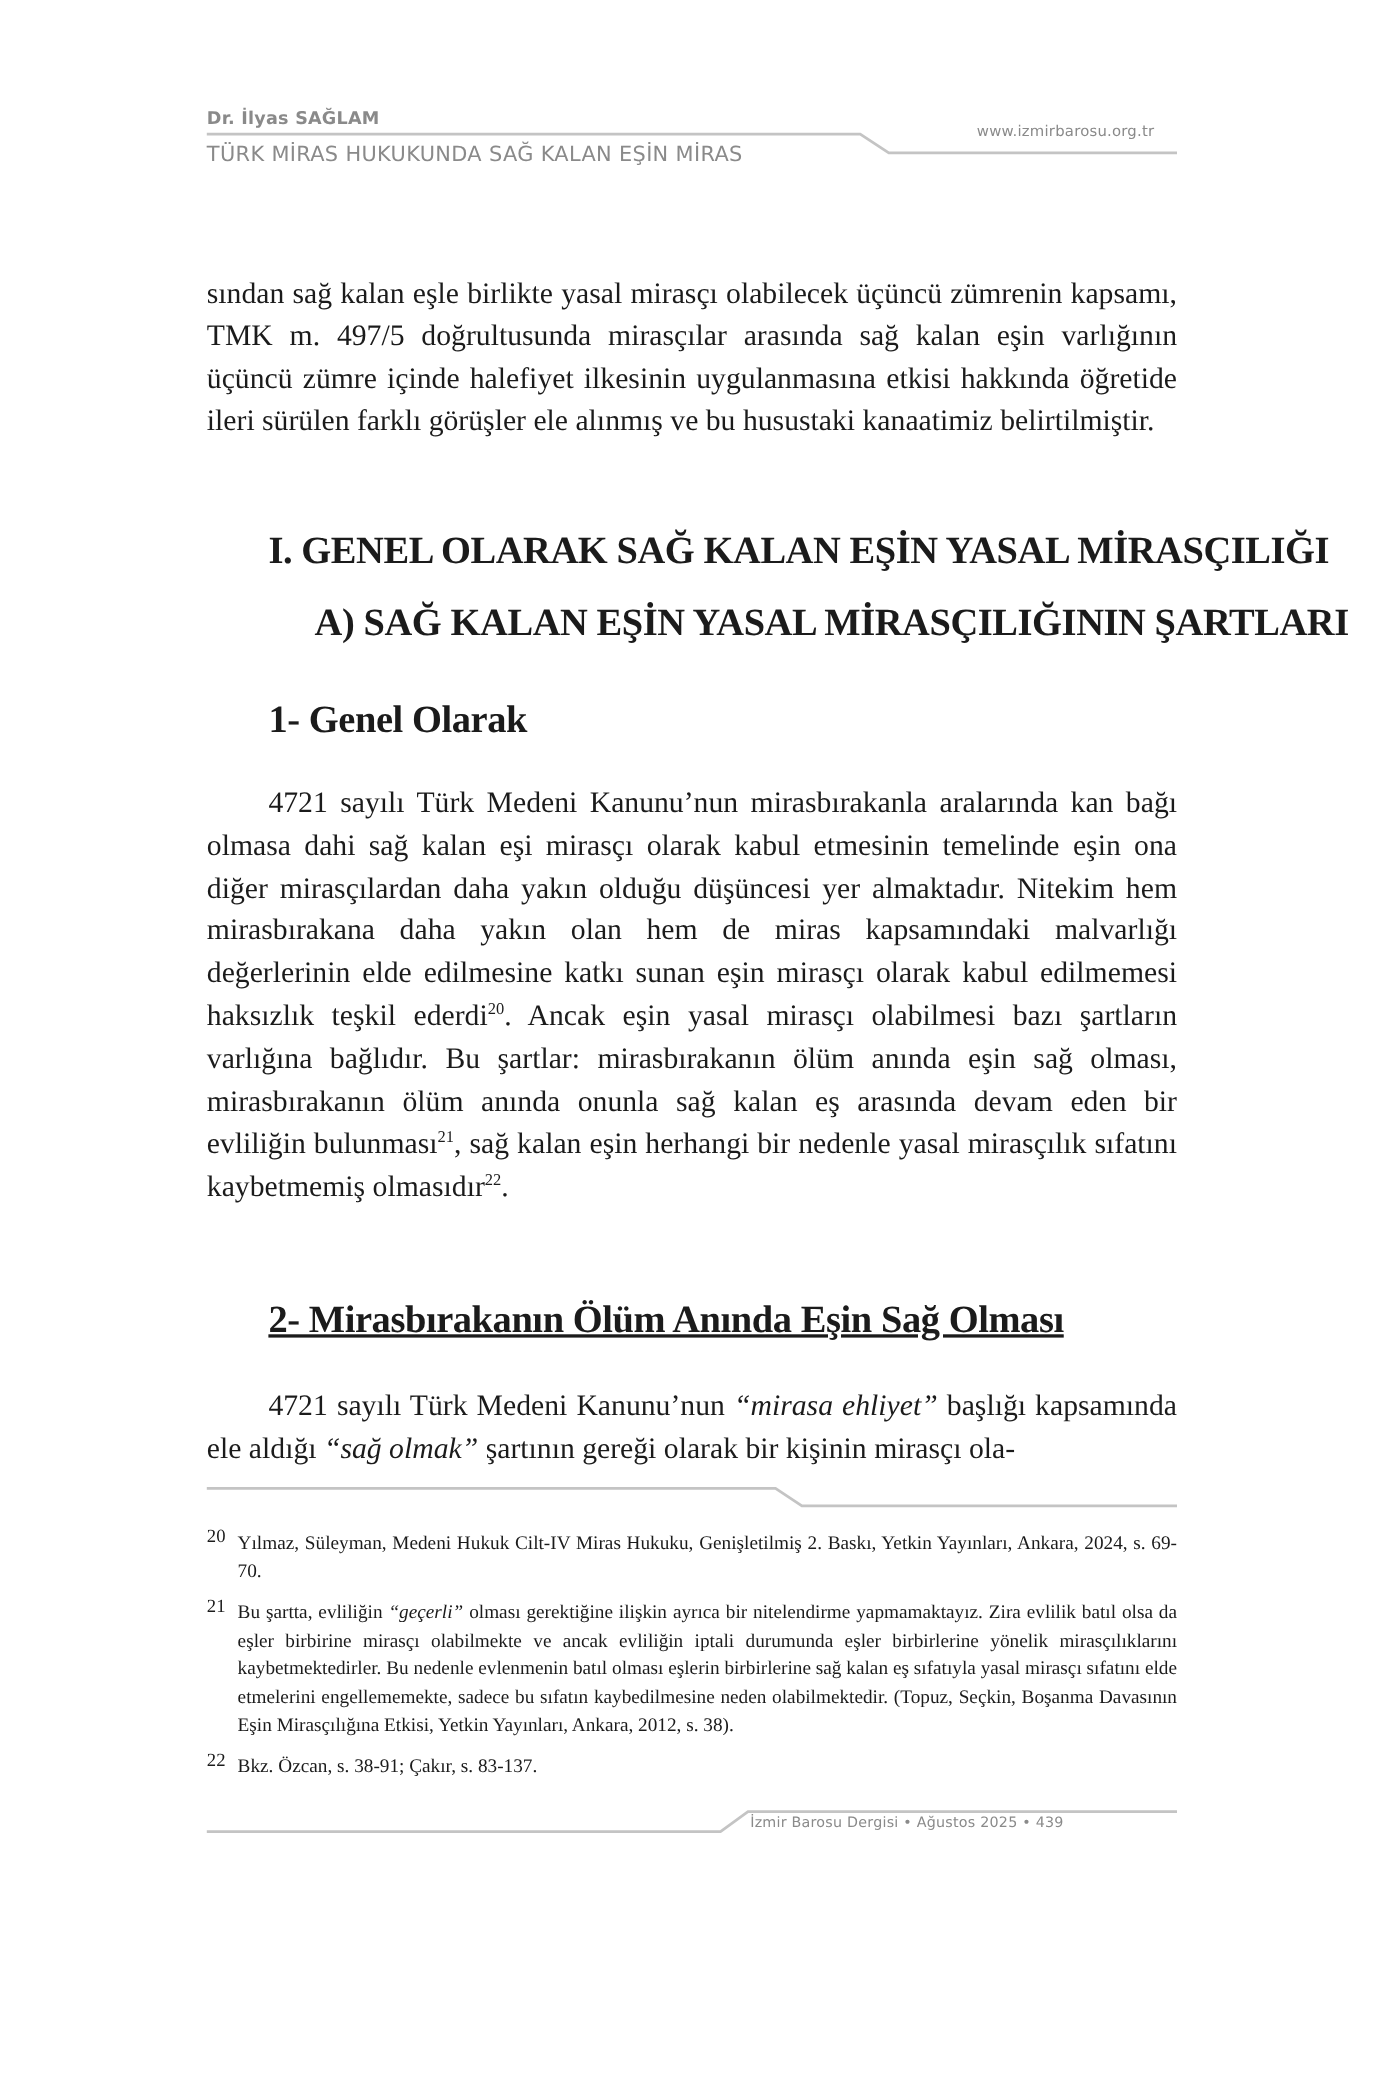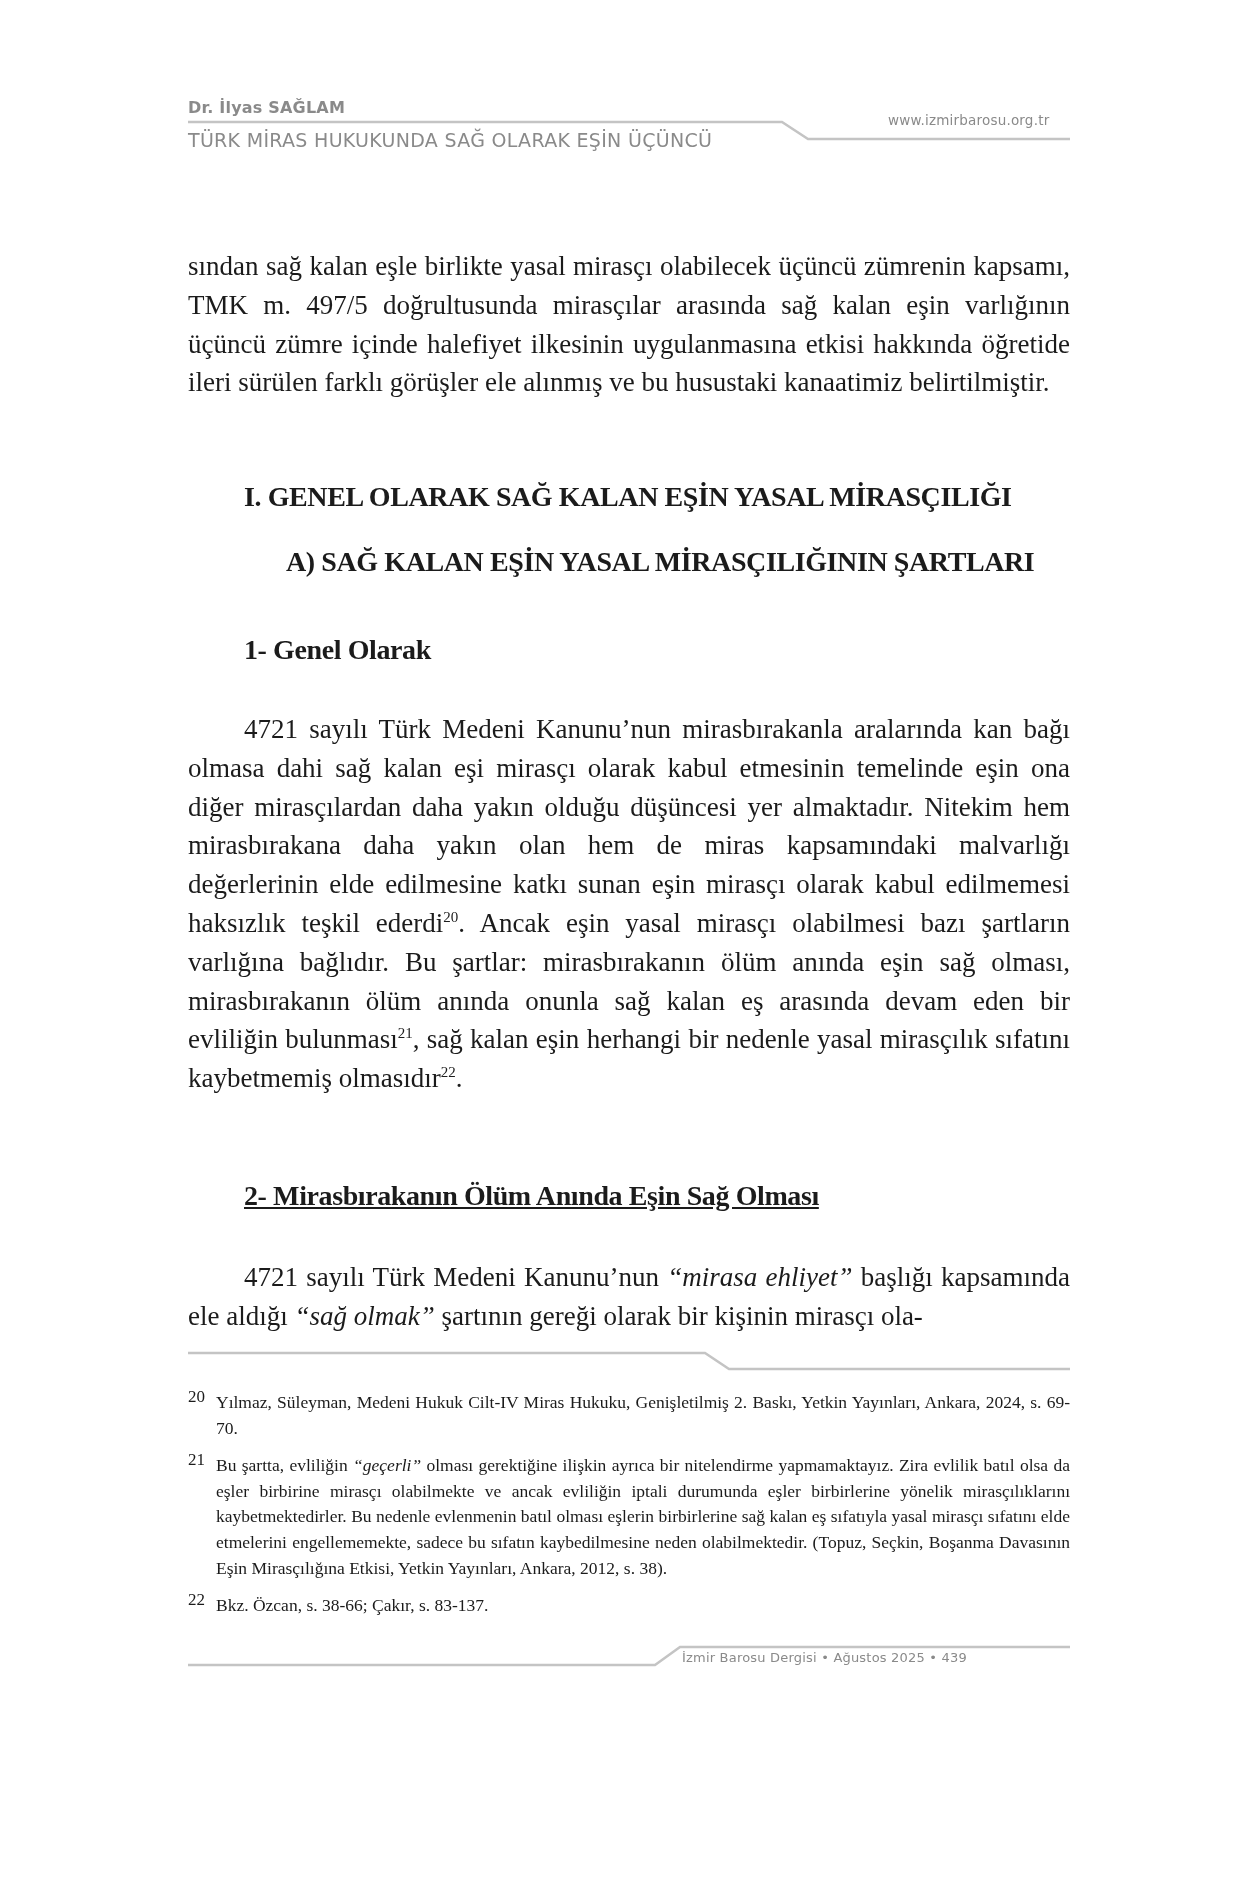--- a/index.html
+++ b/index.html
@@ -9,21 +9,21 @@
   
   .hdr-author { position: absolute; left: 188px; top: 98px; font-family: "DejaVu Sans", sans-serif; font-weight: bold; font-size: 16px; color: #8a8a8a; letter-spacing: 0.2px; }
   .hdr-title { position: absolute; left: 188px; top: 128px; font-family: "DejaVu Sans", sans-serif; font-size: 19px; line-height: 24px; color: #8a8a8a; letter-spacing: 0.3px; }
   .hdr-url { position: absolute; left: 888px; top: 112px; font-family: "DejaVu Sans", sans-serif; font-size: 13.5px; color: #8a8a8a; letter-spacing: 0.2px; }
   svg.rule { position: absolute; left: 0; top: 0; width: 1260px; height: 1890px; pointer-events: none; }
 
   
   .body { position: absolute; left: 188px; width: 882px; font-family: "Liberation Serif", "DejaVu Serif", serif; color: #1b1b1b; }
   .para { font-size: 27px; line-height: 38.8px; text-align: justify; margin: 0; }
   .para.indent { text-indent: 56px; }
-  .heading { font-family: "Liberation Serif", "DejaVu Serif", serif; font-weight: bold; font-size: 28px; color: #1b1b1b; position: absolute; left: 244px; letter-spacing: -0.4px; }
+  .heading { font-family: "Liberation Serif", "DejaVu Serif", serif; font-weight: bold; font-size: 35px; color: #1b1b1b; position: absolute; left: 244px; letter-spacing: -0.4px; }
   sup { font-size: 15px; line-height: 0; vertical-align: super; }
   em { font-style: italic; }
 
   
   .fn { position: absolute; left: 188px; width: 882px; font-family: "Liberation Serif", "DejaVu Serif", serif; color: #1b1b1b; font-size: 17.5px; line-height: 25.6px; }
   .fn-item { position: relative; padding-left: 28px; text-align: justify; margin: 0; }
   .fn-num { position: absolute; left: 0; top: -6px; font-size: 17px; }
 
   
   .ftr { position: absolute; left: 682px; top: 1650px; font-family: "DejaVu Sans", sans-serif; font-size: 13px; color: #8a8a8a; letter-spacing: 0.2px; }
@@ -34,21 +34,21 @@
 <div class="page">
 
   <svg class="rule" viewBox="0 0 1260 1890">
     <polyline points="188,122 782,122 808,139 1070,139" fill="none" stroke="#c4c4c4" stroke-width="2.5"></polyline>
     <polyline points="188,1353 705,1353 729,1369 1070,1369" fill="none" stroke="#c4c4c4" stroke-width="2.5"></polyline>
     <polyline points="188,1665 655,1665 680,1647 1070,1647" fill="none" stroke="#c4c4c4" stroke-width="2.5"></polyline>
   </svg>
 
   <div class="hdr-author">Dr. İlyas SAĞLAM</div>
   <div class="hdr-title">
-    <div>TÜRK MİRAS HUKUKUNDA SAĞ OLARAK EŞİN ÜÇÜNCÜ</div>
+    <div>TÜRK MİRAS HUKUKUNDA SAĞ KALAN EŞİN MİRAS</div>
   </div>
   <div class="hdr-url">www.izmirbarosu.org.tr</div>
 
   <div class="body" style="top:247px;">
     <p class="para">sından sağ kalan eşle birlikte yasal mirasçı olabilecek üçüncü zümrenin kapsamı, TMK m. 497/5 doğrultusunda mirasçılar arasında sağ kalan eşin varlığının üçüncü zümre içinde halefiyet ilkesinin uygulanmasına etkisi hakkında öğretide ileri sürülen farklı görüşler ele alınmış ve bu husustaki kanaatimiz belirtilmiştir.</p>
   </div>
 
   <div class="heading" style="top:481px;">I. GENEL OLARAK SAĞ KALAN EŞİN YASAL MİRASÇILIĞI</div>
   <div class="heading" style="top:546px;margin-left:42px;">A) SAĞ KALAN EŞİN YASAL MİRASÇILIĞININ ŞARTLARI</div>
   <div class="heading" style="top:634px;">1- Genel Olarak</div>
@@ -67,21 +67,21 @@
     <p class="fn-item" style="margin-bottom:12px;">
       <span class="fn-num">20</span>
       <span>Yılmaz, Süleyman, Medeni Hukuk Cilt-IV Miras Hukuku, Genişletilmiş 2. Baskı, Yetkin Yayınları, Ankara, 2024, s. 69-70.</span>
     </p>
     <p class="fn-item" style="margin-bottom:12px;">
       <span class="fn-num">21</span>
       <span>Bu şartta, evliliğin </span><em>“geçerli”</em><span> olması gerektiğine ilişkin ayrıca bir nitelendirme yapmamaktayız. Zira evlilik batıl olsa da eşler birbirine mirasçı olabilmekte ve ancak evliliğin iptali durumunda eşler birbirlerine yönelik mirasçılıklarını kaybetmektedirler. Bu nedenle evlenmenin batıl olması eşlerin birbirlerine sağ kalan eş sıfatıyla yasal mirasçı sıfatını elde etmelerini engellememekte, sadece bu sıfatın kaybedilmesine neden olabilmektedir. (Topuz, Seçkin, Boşanma Davasının Eşin Mirasçılığına Etkisi, Yetkin Yayınları, Ankara, 2012, s. 38).</span>
     </p>
     <p class="fn-item">
       <span class="fn-num">22</span>
-      <span>Bkz. Özcan, s. 38-66; Çakır, s. 83-137.</span>
+      <span>Bkz. Özcan, s. 38-91; Çakır, s. 83-137.</span>
     </p>
   </div>
 
   <div class="ftr">
     <span>İzmir Barosu Dergisi</span>
     <span>•</span>
     <span>Ağustos 2025</span>
     <span>•</span>
     <span>439</span>
   </div>

